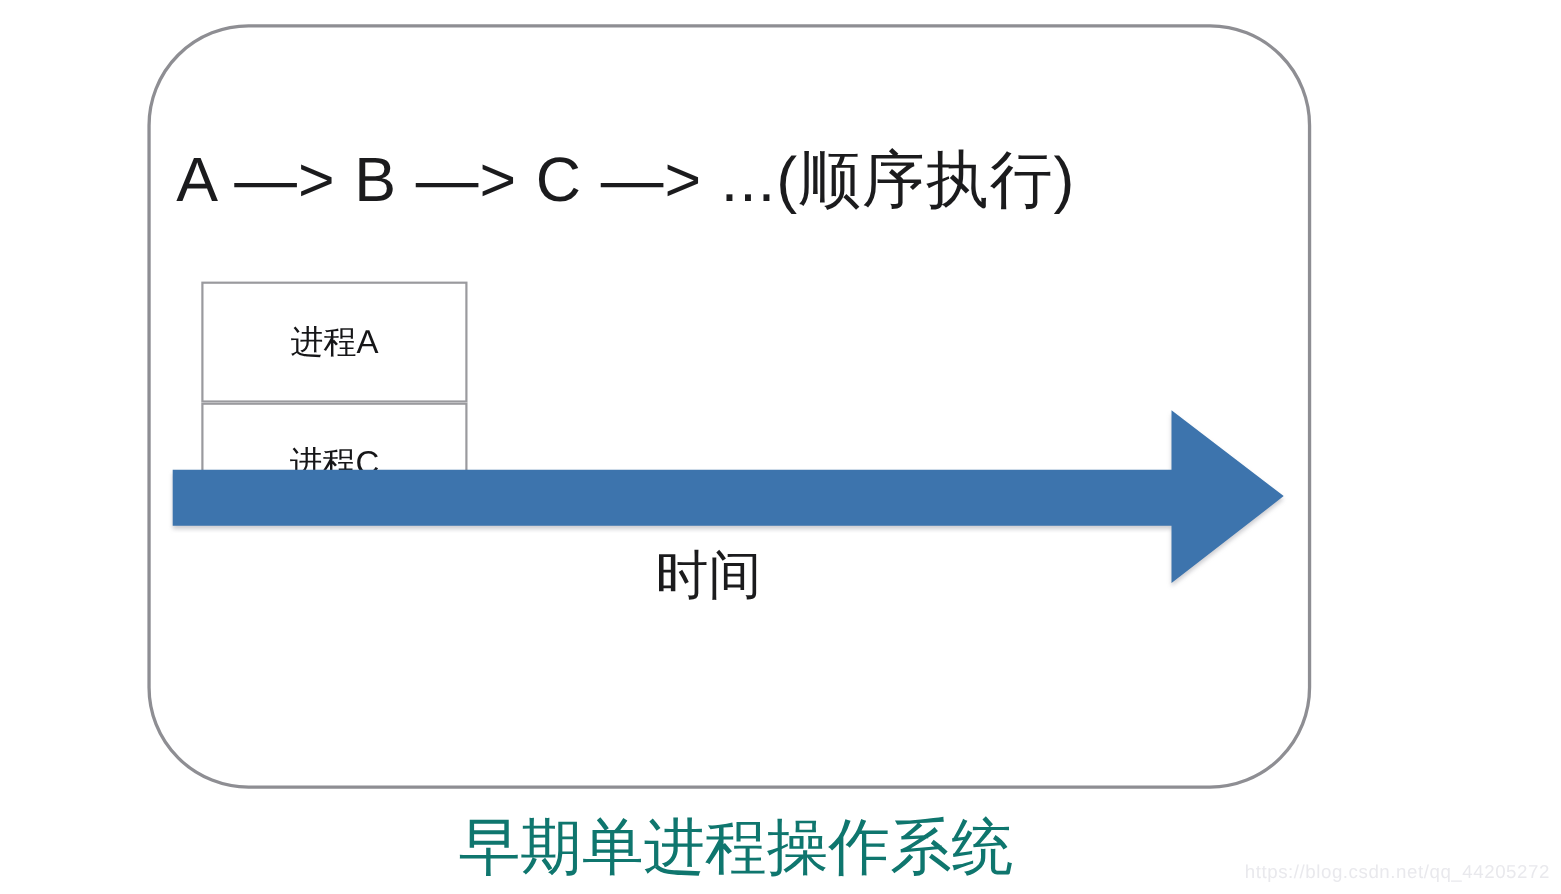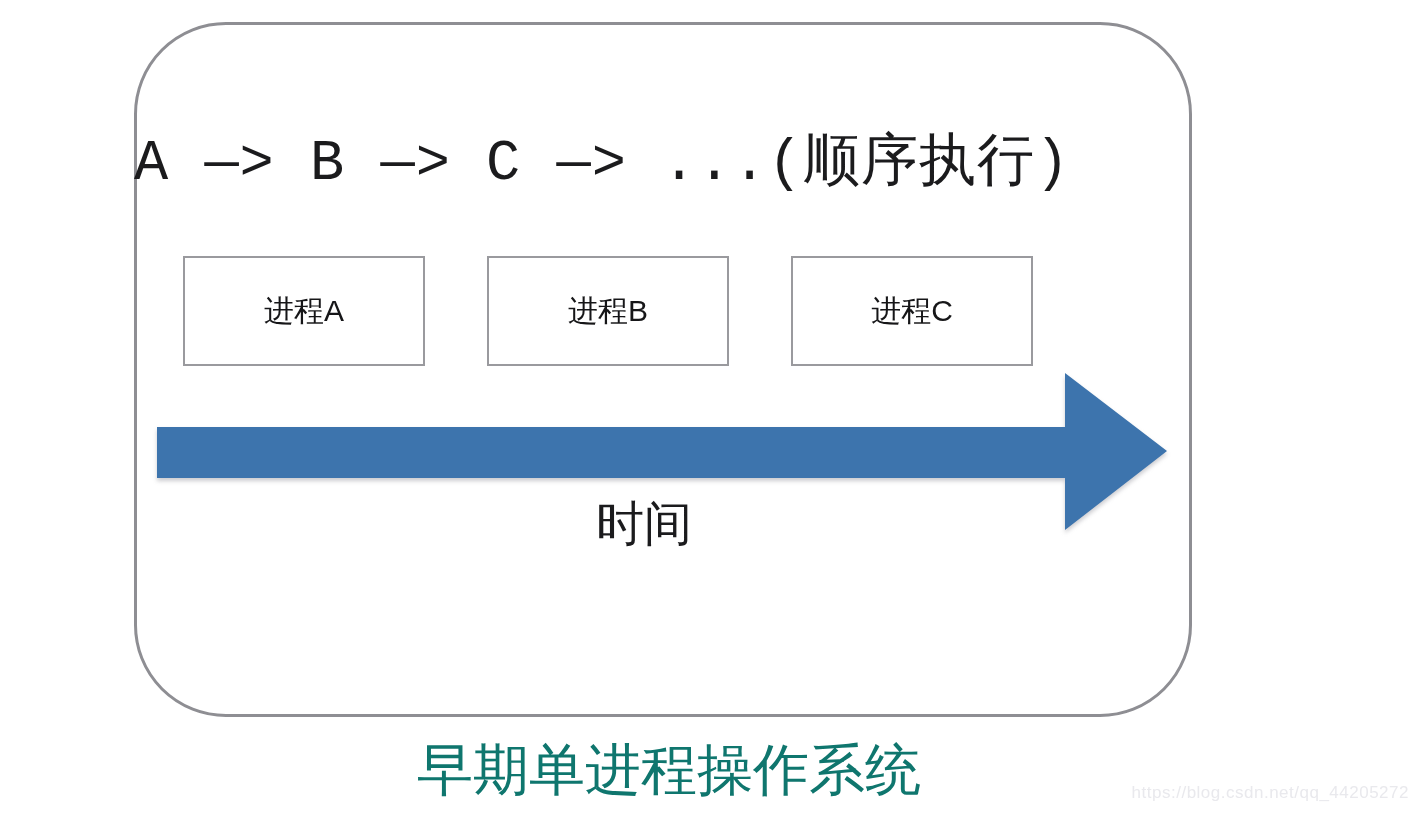--- a/index.html
+++ b/index.html
@@ -35,28 +35,27 @@
     left: 134px;
     top: 126px;
     width: 870px;
     height: 76px;
     line-height: 76px;
     text-align: center;
     font-size: 57px;
     letter-spacing: 1px;
     white-space: nowrap;
     color: var(--c-text);
-    font-family: Liberation Mono, monospace;
   }
   .boxes-row {
     position: absolute;
     left: 183px;
     top: 256px;
     display: flex;
-    gap: 62px;
+    flex-direction: column;
   }
   .process-box {
     width: 242px;
     height: 110px;
     border: 2px solid var(--c-box-border);
     background: #ffffff;
     display: flex;
     align-items: center;
     justify-content: center;
   }
@@ -114,23 +113,20 @@
 
   <div class="rounded-container"></div>
 
   <div class="seq-title">A —&gt; B —&gt; C —&gt; ...(顺序执行)</div>
 
   <div class="boxes-row">
     <div class="process-box">
       <span>进程A</span>
     </div>
     <div class="process-box">
-      <span>进程B</span>
-    </div>
-    <div class="process-box">
       <span>进程C</span>
     </div>
   </div>
 
   <svg class="time-arrow-svg" viewBox="0 0 1020 162" preserveAspectRatio="none" aria-hidden="true">
     <polygon points="7,56 915,56 915,2 1017,80 915,159 915,107 7,107"></polygon>
   </svg>
 
   <div class="time-label">时间</div>
 

